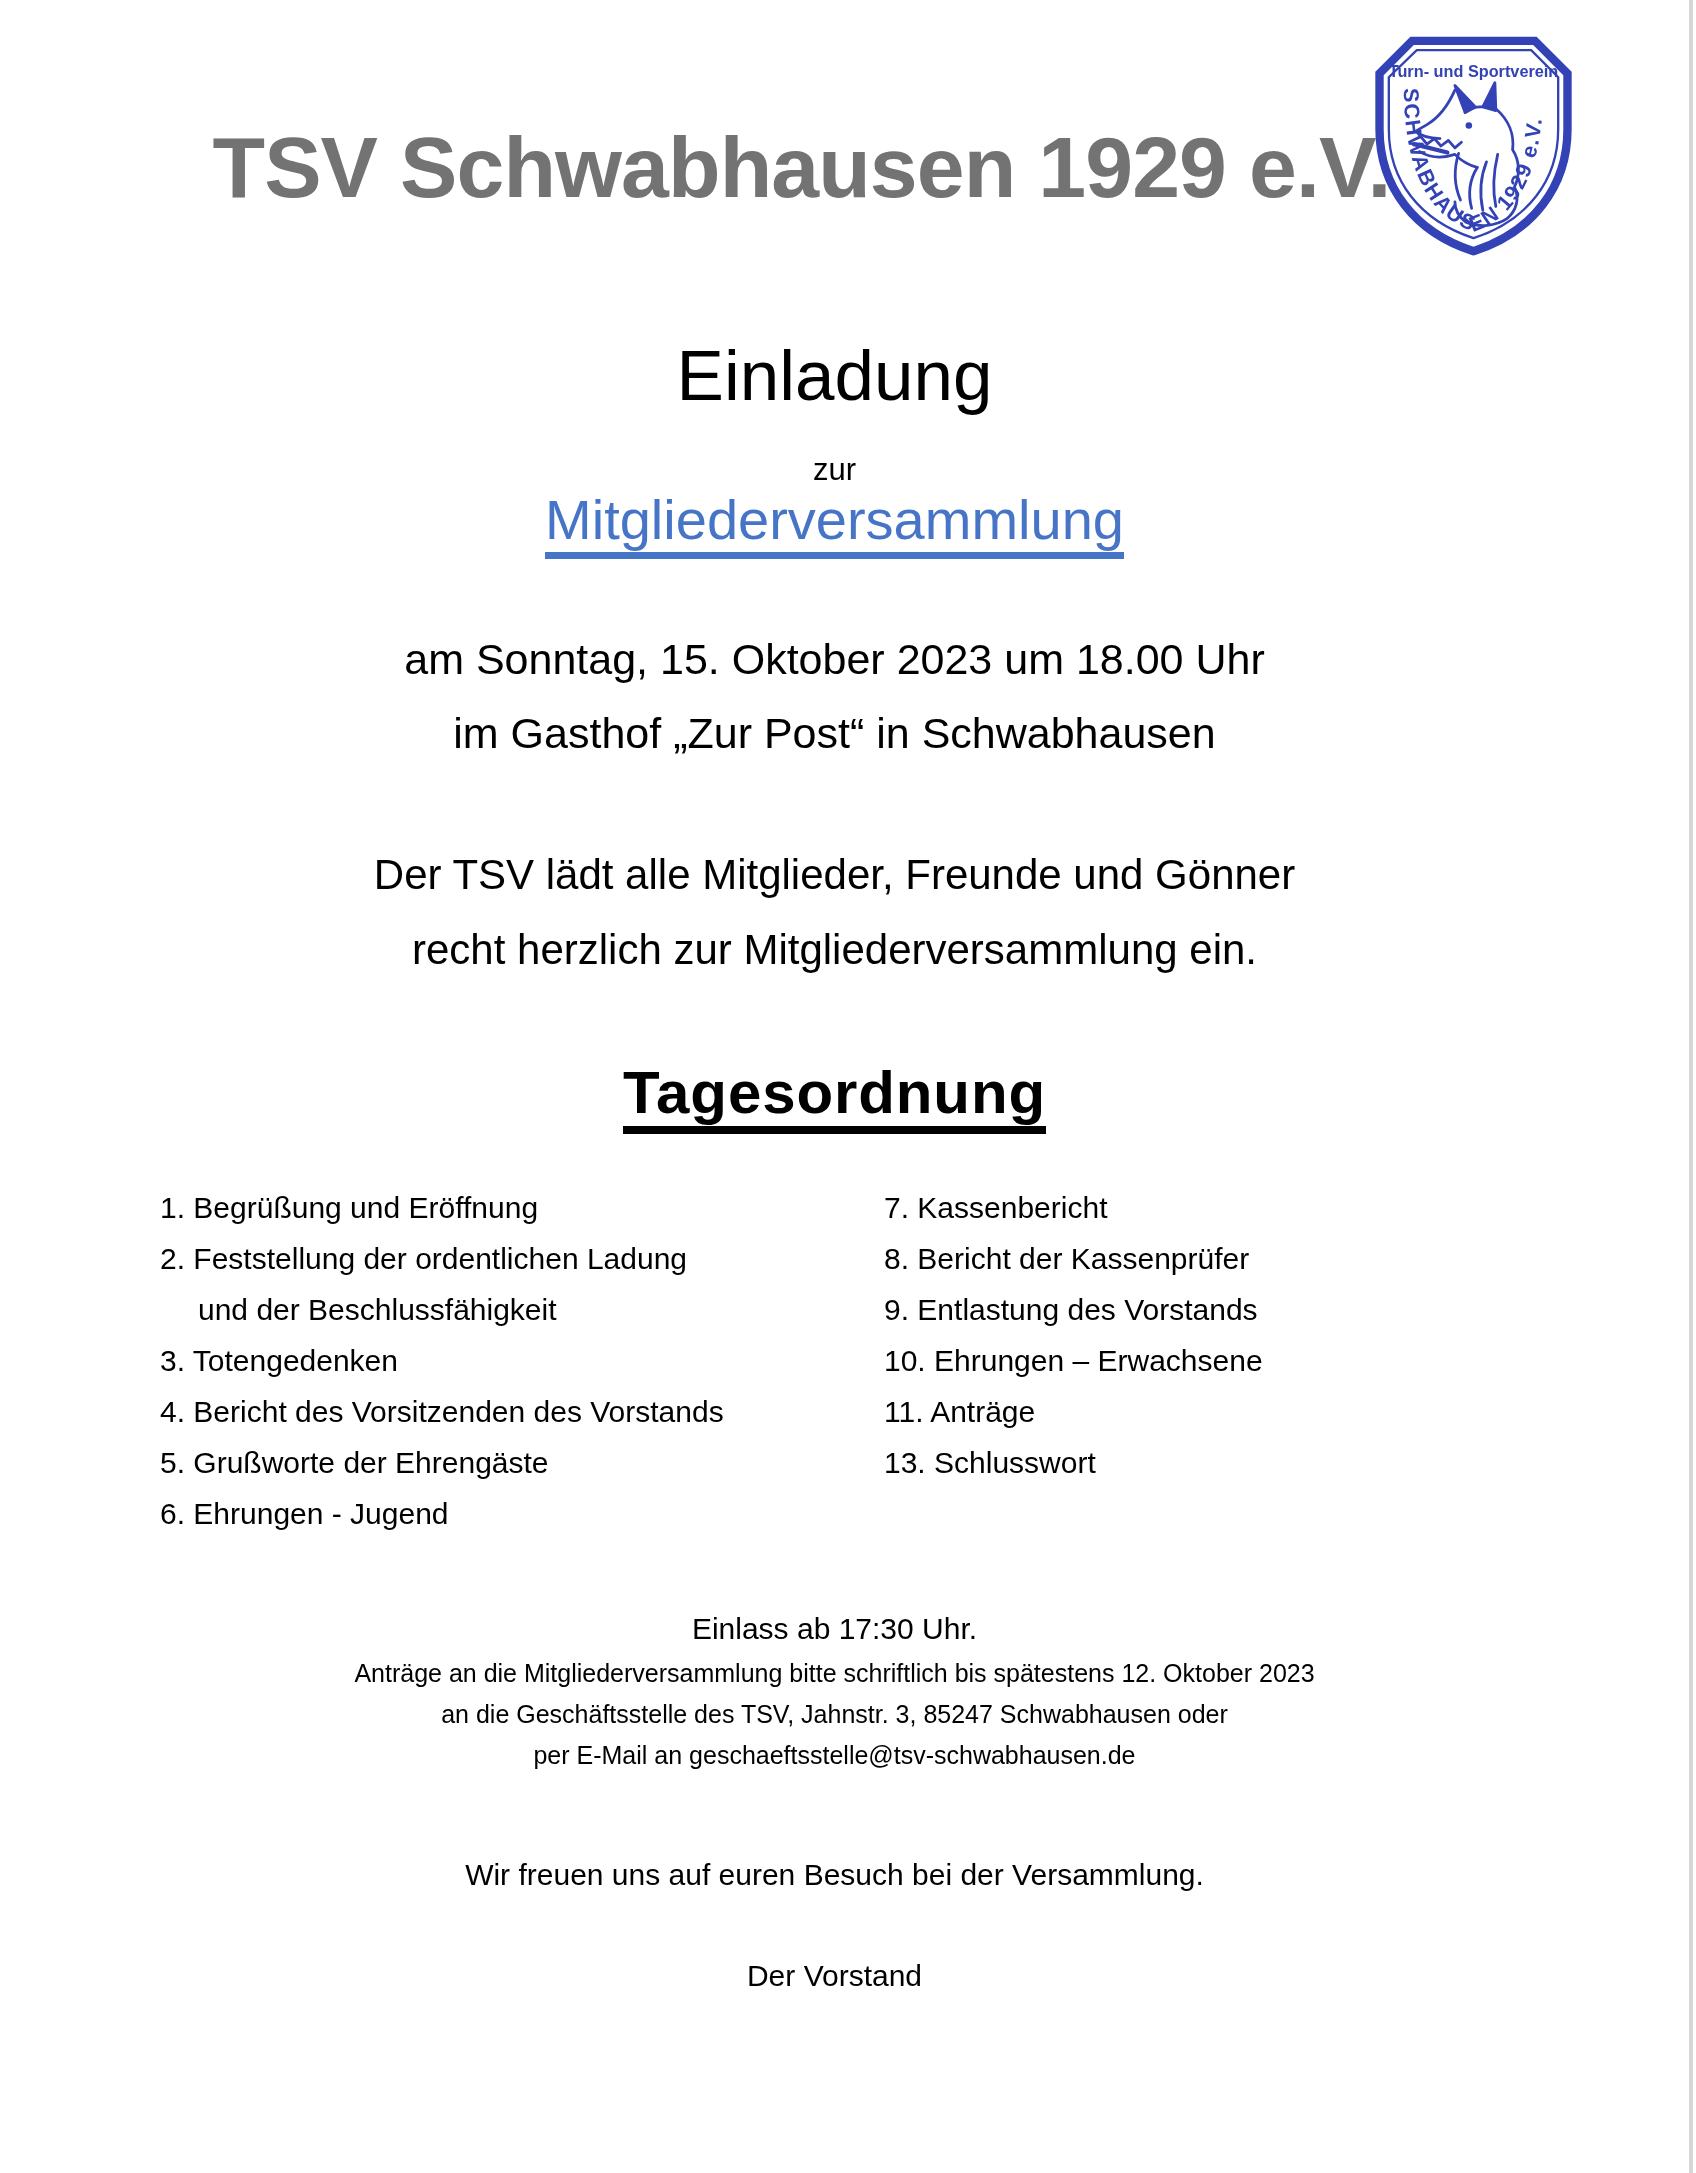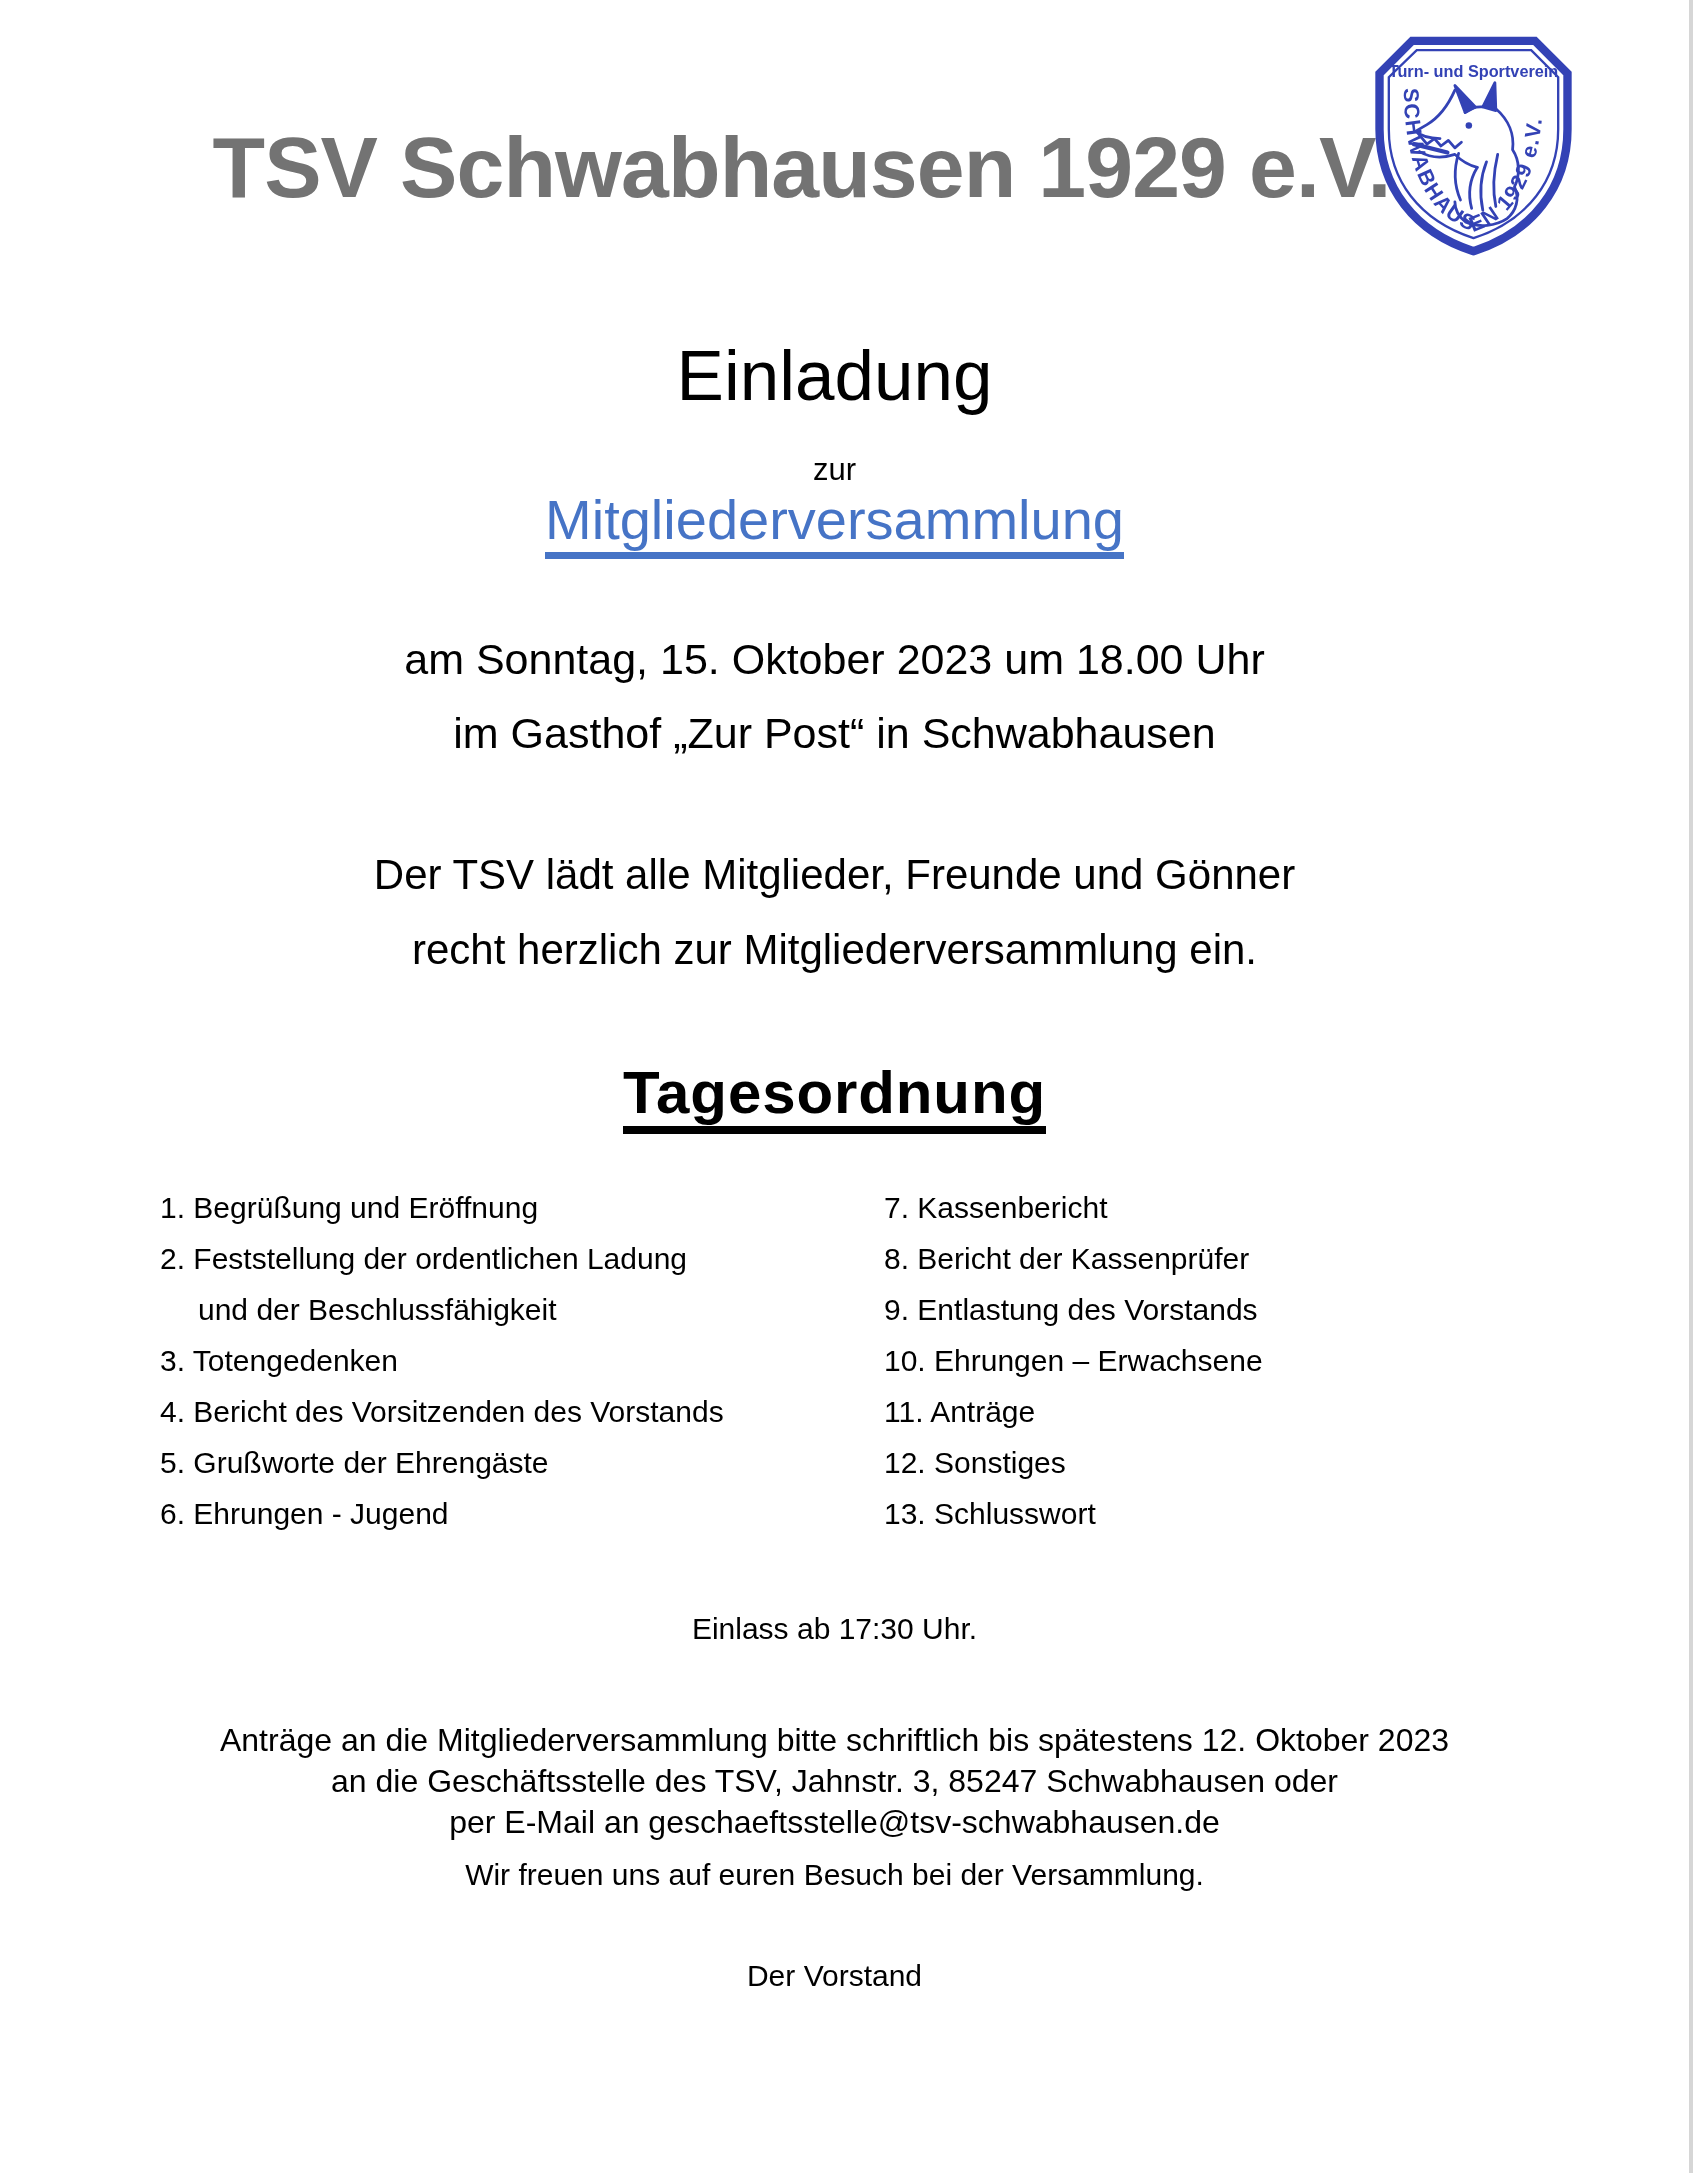--- a/index.html
+++ b/index.html
@@ -39,21 +39,21 @@
     display:inline-block;font-size:60px;font-weight:bold;line-height:1;
     border-bottom:8.4px solid #000;padding-bottom:2.8px;letter-spacing:0.9px;
   }
   
   .agenda-col{font-size:30px;line-height:51px;white-space:nowrap;}
   .agenda-left{top:1182px;left:160px;}
   .agenda-right{top:1182px;left:884px;}
   .agenda-line.indent{padding-left:38px;}
   
   .einlass{top:1611px;font-size:30px;line-height:1.2;}
-  .note{top:1720px;font-size:32px;line-height:41px;}
+  .note{top:1653px;font-size:25px;line-height:41px;}
   .closing{top:1857px;font-size:30px;line-height:1.2;}
   .signature{top:1958px;font-size:30px;line-height:1.2;}
   
   .edge-line{top:0;left:1689px;width:3.7px;height:2174px;background:#d6d6d6;}
 </style>
 </head>
 <body>
 
 <div class="page">
 
@@ -117,21 +117,20 @@
     <div class="agenda-line">5. Grußworte der Ehrengäste</div>
     <div class="agenda-line">6. Ehrungen - Jugend</div>
   </div>
 
   <div class="abs agenda-col agenda-right">
     <div class="agenda-line">7. Kassenbericht</div>
     <div class="agenda-line">8. Bericht der Kassenprüfer</div>
     <div class="agenda-line">9. Entlastung des Vorstands</div>
     <div class="agenda-line">10. Ehrungen – Erwachsene</div>
     <div class="agenda-line">11. Anträge</div>
-    <div class="agenda-line">12. Sonstiges</div>
     <div class="agenda-line">13. Schlusswort</div>
   </div>
 
   <div class="abs center einlass">Einlass ab 17:30 Uhr.</div>
 
   <div class="abs center note">
     <div>Anträge an die Mitgliederversammlung bitte schriftlich bis spätestens 12. Oktober 2023</div>
     <div>an die Geschäftsstelle des TSV, Jahnstr. 3, 85247 Schwabhausen oder</div>
     <div>per E-Mail an geschaeftsstelle@tsv-schwabhausen.de</div>
   </div>

